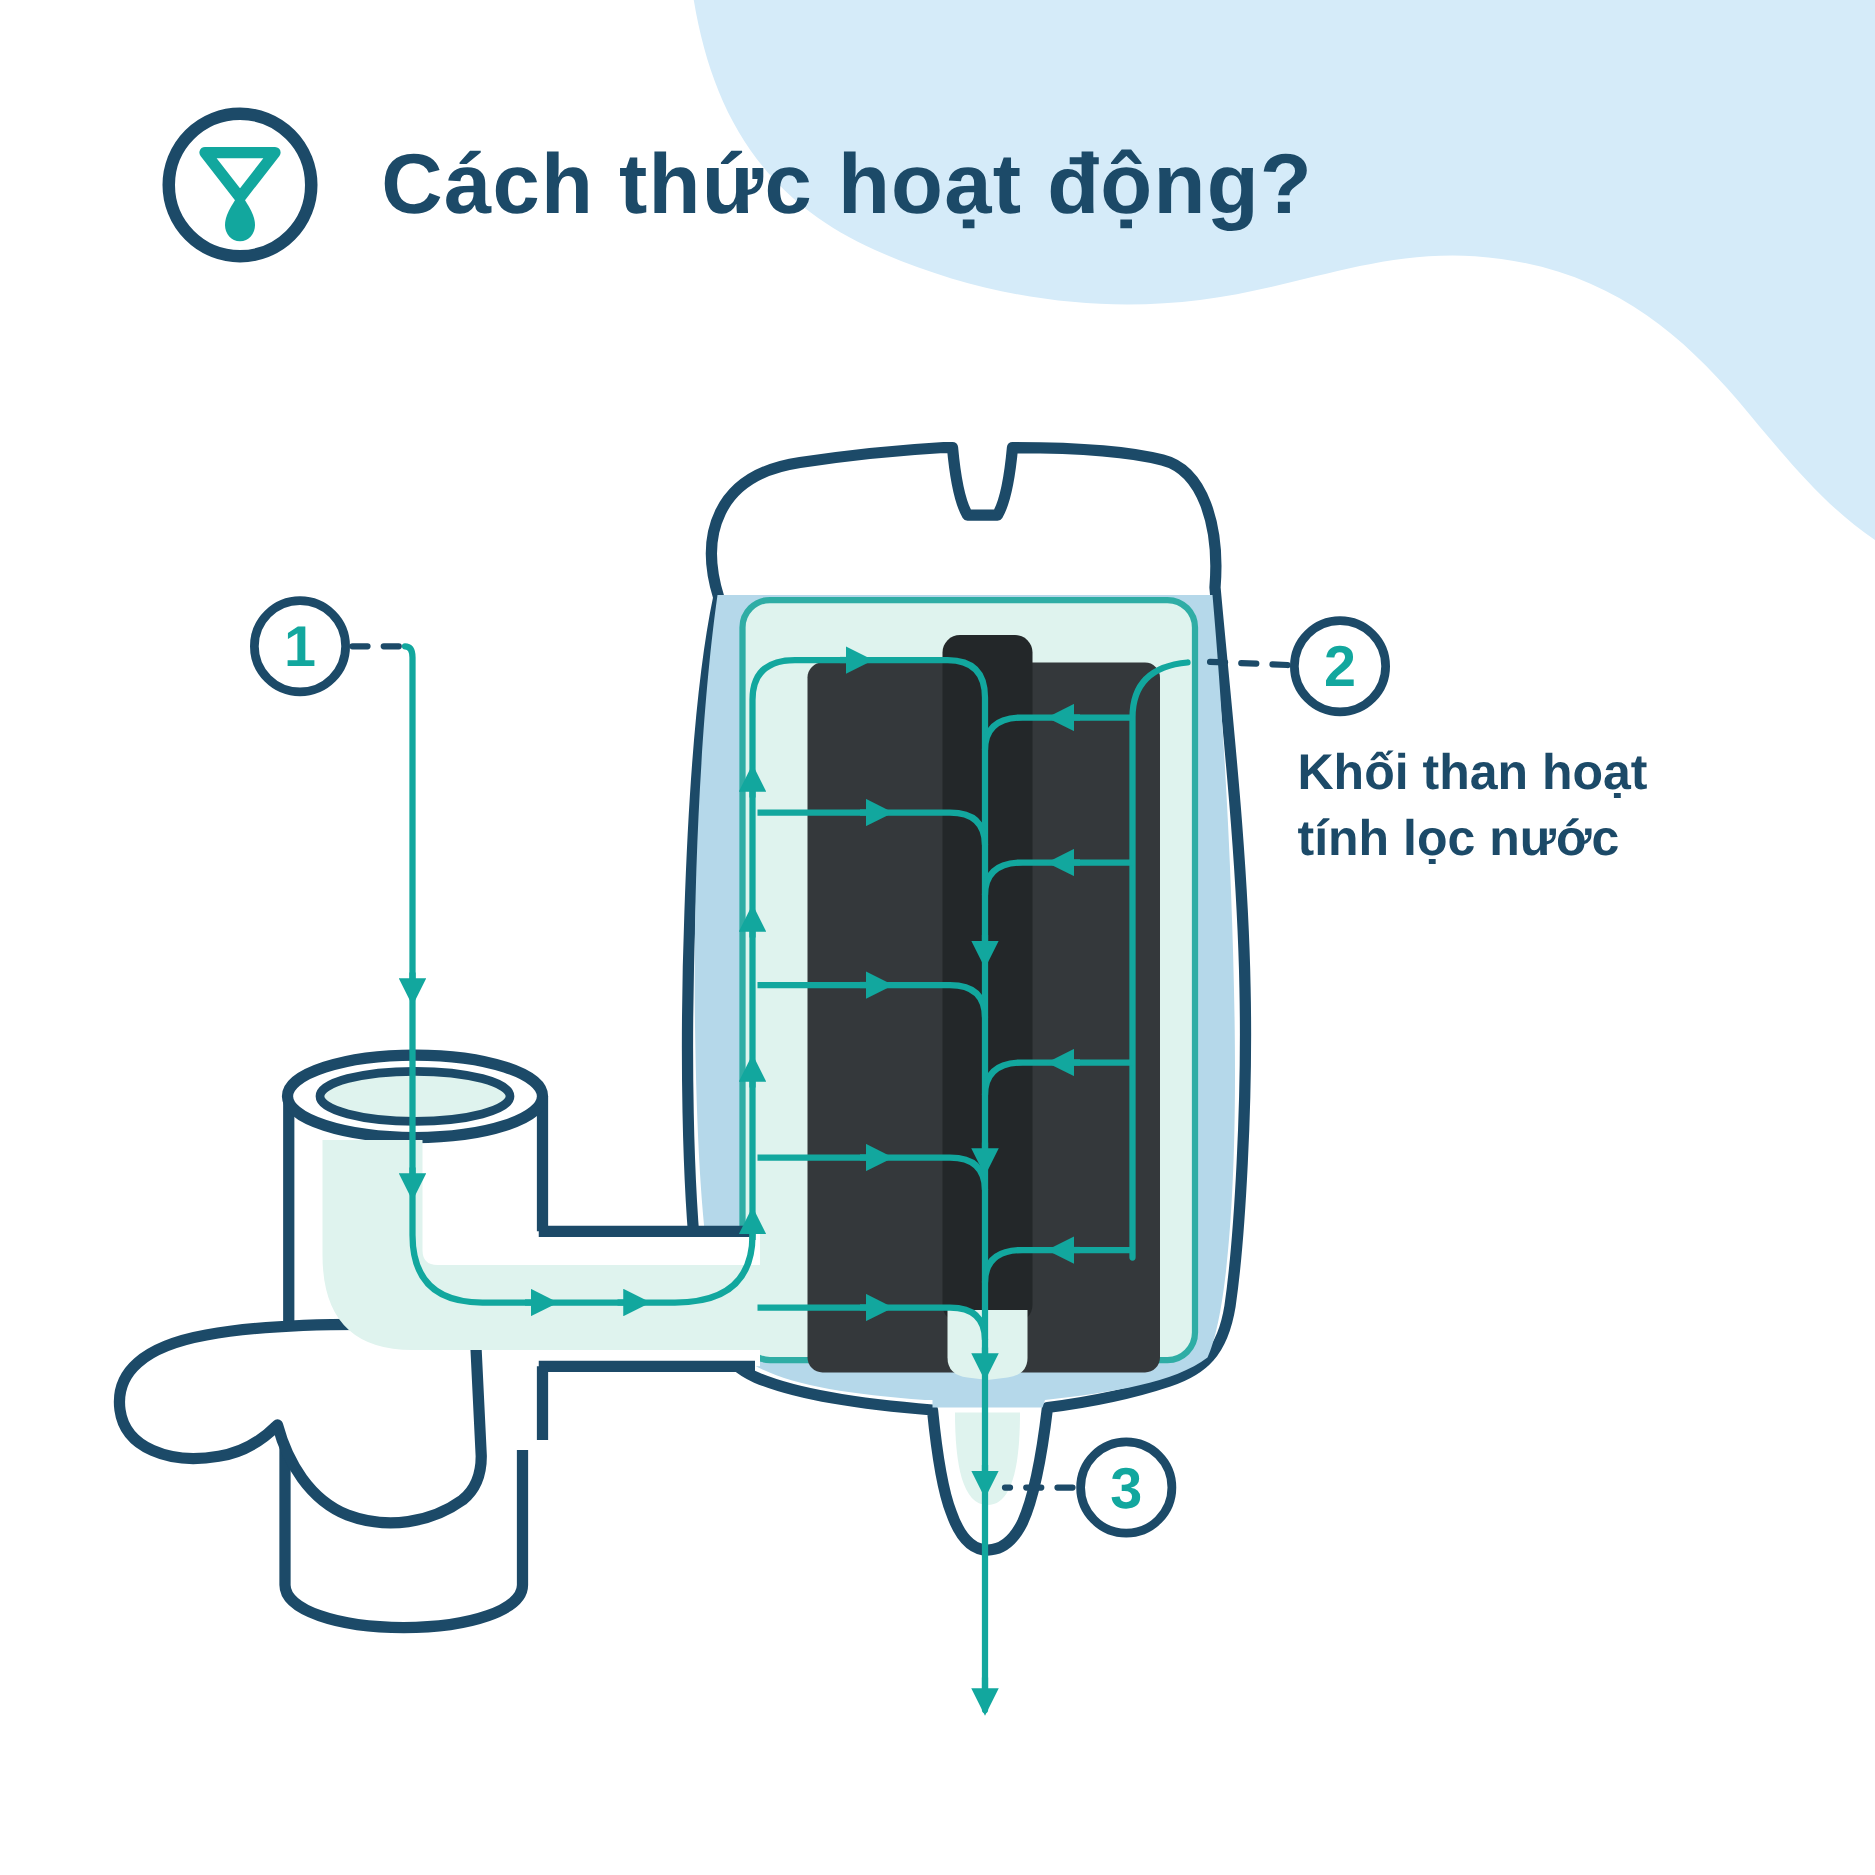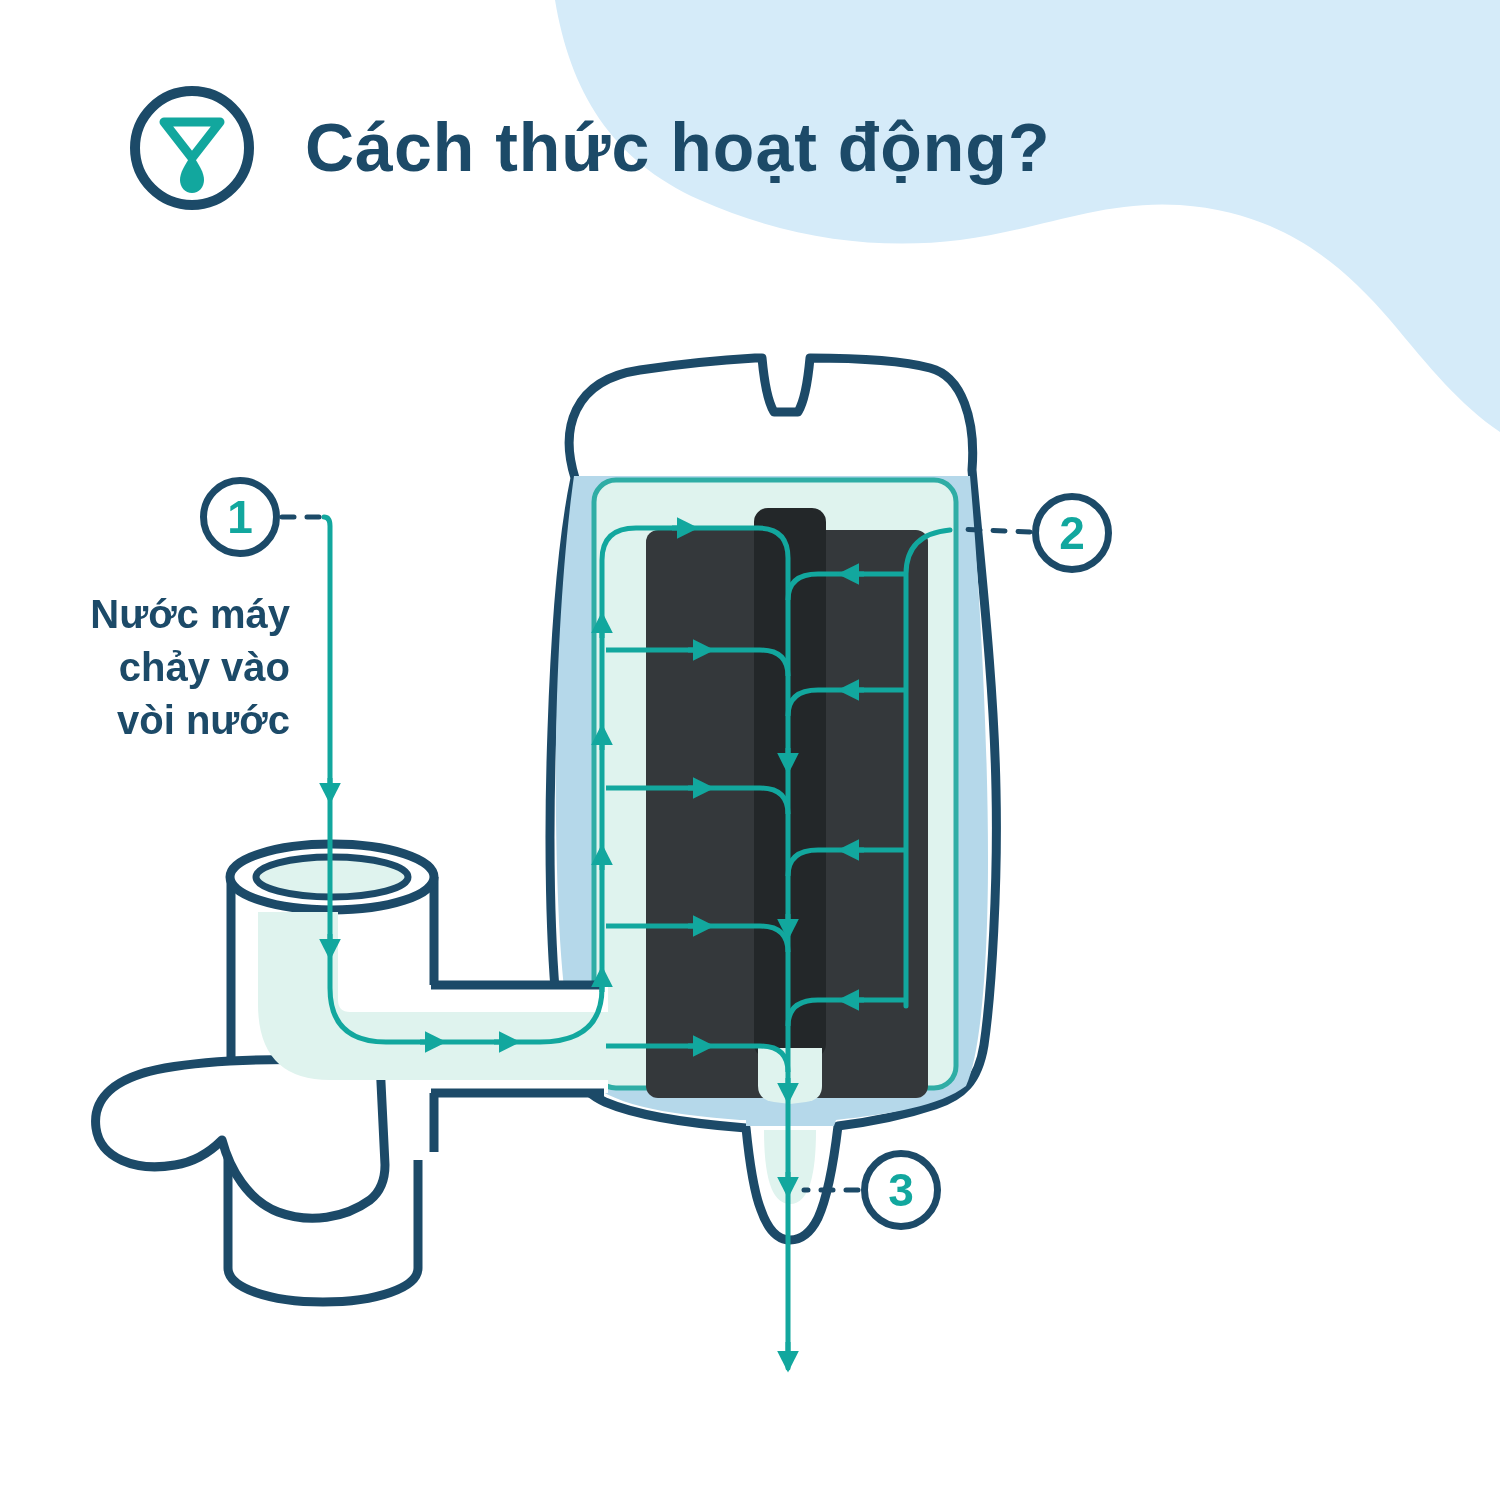--- a/index.html
+++ b/index.html
@@ -128,25 +128,24 @@
     <svg width="104" height="104" viewBox="0 0 104 104">
       <path d="M24,26 L80,26 L52,62 Z" fill="none" stroke="#12a79e" stroke-width="9" stroke-linejoin="round"></path>
       <path d="M52,58 C44,70 40,77 40,84 C40,91 45,97 52,97 C59,97 64,91 64,84 C64,77 60,70 52,58 Z" fill="#12a79e"></path>
     </svg>
   </div>
   <div class="abs title" style="left:292px;top:108px;">Cách thức hoạt động?</div>
 
   <div class="abs badge" style="left:200px;top:477px;">
     <span>1</span>
   </div>
-  <div class="abs label right" style="left:58px;top:588px;width:232px;">Nước máy
-chảy vào
-vòi nước</div>
 
   <div class="abs badge" style="left:1032px;top:493px;">
     <span>2</span>
   </div>
+  <div class="abs label" style="left:1038px;top:592px;width:360px;">Khối than hoạt
+tính lọc nước</div>
 
   <div class="abs badge" style="left:861px;top:1150px;">
     <span>3</span>
   </div>
 
 </div>
 
 </body></html>

